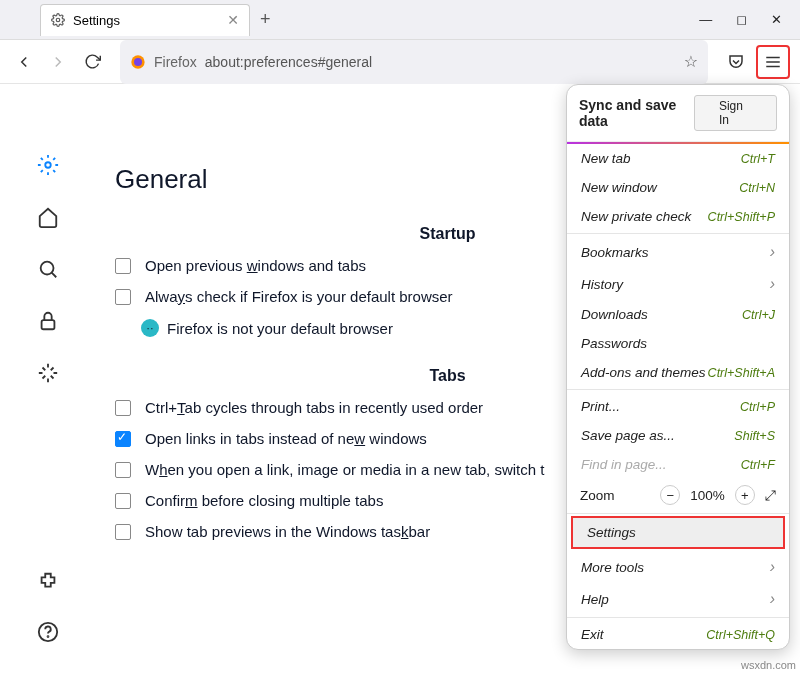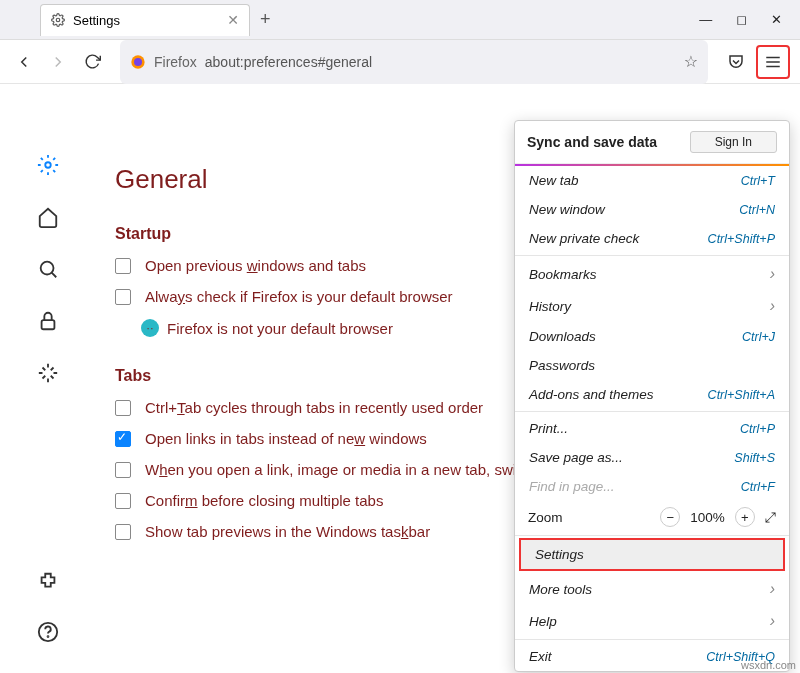--- a/index.html
+++ b/index.html
@@ -17,38 +17,38 @@
 .urlbar .fx { color:#666; }
 .urlbar .addr { color:#555; }
 .urlbar .star { margin-left:auto; color:#555; font-size:16px; cursor:pointer; }
 .hambox { border:2px solid #e33; border-radius:4px; padding:1px; }
 .content { position:absolute; top:84px; left:0; right:0; bottom:0; display:flex; }
 .sidebar { width:95px; display:flex; flex-direction:column; align-items:center; padding-top:70px; gap:30px; }
 .sidebar .sic { width:22px; height:22px; cursor:pointer; color:#333; }
 .sidebar .sic.active { color:#0a84ff; }
 .sidebar .spacer { flex:1; }
 .sidebar .bot { padding-bottom:30px; display:flex; flex-direction:column; gap:28px; align-items:center; }
-.main { flex:1; padding:80px 20px 20px 20px; font-size:15px; color:#7f1d1d; }
+.main { flex:1; padding:80px 20px 20px 20px; font-size:15px; color:#0f172a; }
 .main h1 { font-size:26px; font-weight:400; margin-bottom:30px; }
-.main h2 { font-size:16px; font-weight:700; margin:10px 0 14px 0; }
+.main h2 { font-size:16px; font-weight:700; margin:10px 0 14px 0;text-align:center; }
 .optrow { display:flex; align-items:center; gap:14px; margin:8px 0 14px 0; }
 .chk { width:16px; height:16px; border:1px solid #888; border-radius:2px; flex-shrink:0; }
 .chk.on { background:#0a84ff; border-color:#0a84ff; position:relative; }
 .chk.on::after { content:"✓"; color:#fff; font-size:12px; position:absolute; left:1px; top:-2px; }
 .notdef { display:flex; align-items:center; gap:8px; margin:6px 0 30px 26px; }
 .notdef .face { width:18px; height:18px; background:#2ab8c6; border-radius:50%; display:flex; align-items:center; justify-content:center; font-size:11px; }
 .und { text-decoration:underline; }
 
-.menu { position:absolute; top:84px; right:10px; width:276px; background:#fff; border:1px solid #ccc; border-radius:4px; box-shadow:0 4px 16px rgba(0,0,0,0.2); font-size:13.5px; color:#222;margin-top:36px; }
+.menu { position:absolute; top:84px; right:10px; width:224px; background:#fff; border:1px solid #ccc; border-radius:12px; box-shadow:0 4px 16px rgba(0,0,0,0.2); font-size:13.5px; color:#222; }
 .mhdr { display:flex; align-items:center; padding:10px 12px; border-bottom:1px solid #eee; }
 .mhdr b { font-size:14px; }
 .signin { margin-left:auto; border:1px solid #ccc; background:#f4f4f4; border-radius:3px; padding:3px 24px; font-size:12px; cursor:pointer; }
 .grad { height:2px; background:linear-gradient(90deg,#b832e0,#ff9100); }
 .mrow { display:flex; align-items:center; padding:7px 14px; cursor:pointer;font-style:italic; }
-.mrow .sc { margin-left:auto; color:#0369a1; font-size:12.5px; }
+.mrow .sc { margin-left:auto; color:#4d7c0f; font-size:12.5px; }
 .mrow .chev { margin-left:auto; color:#888; font-size:16px; }
 .msep { height:1px; background:#e5e5e5; margin:2px 0; }
 .disabled { color:#aaa; }
 .zoomrow { display:flex; align-items:center; padding:6px 13px; }
 .zoomrow .zc { margin-left:auto; display:flex; align-items:center; gap:10px; }
 .zbtn { width:20px; height:20px; border:1px solid #ccc; border-radius:50%; display:flex; align-items:center; justify-content:center; font-size:13px; cursor:pointer; }
 .zexp { font-size:14px; cursor:pointer; }
 .settings-hl { border:2px solid #e33; margin:2px 4px; }
 .settings-hl .mrow { background:#eee; }
 .watermark { position:absolute; right:4px; bottom:2px; font-size:11px; color:#888; }

